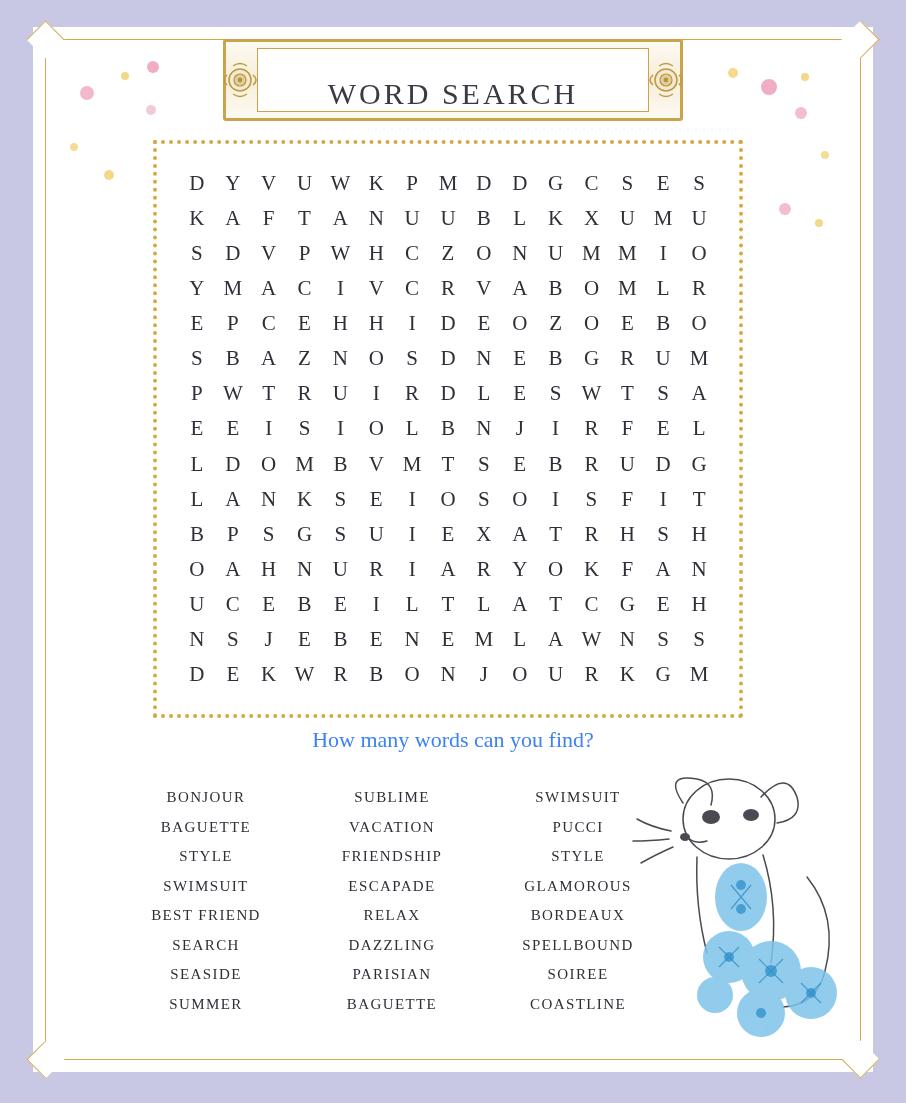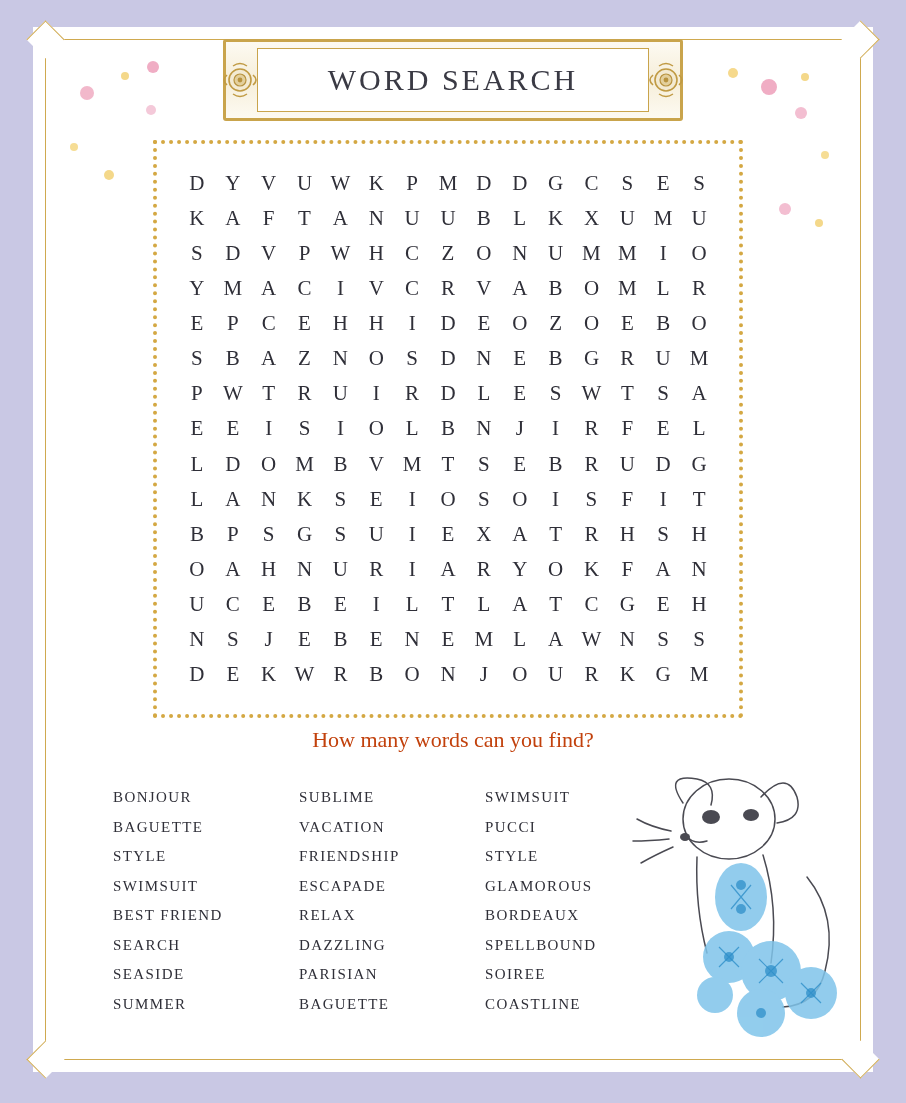--- a/index.html
+++ b/index.html
@@ -66,21 +66,21 @@
     border: 3px solid #c9a44c;
     border-radius: 3px;
     background: linear-gradient(180deg, #fdfaf2 0%, #f6eed9 50%, #fdfaf2 100%);
   }
   .plaque-inner {
     position: absolute;
     left: 34px; top: 9px; right: 34px; bottom: 9px;
     border: 1.5px solid #c9a44c;
     background: #ffffff;
     display: flex;
-    align-items: center;
+    align-items: flex-end;
     justify-content: center;
   }
   .plaque-title {
     font-size: 30px;
     letter-spacing: 3px;
     color: #3a3a44;
     font-family: "Liberation Serif", serif;
   }
   .orn {
     position: absolute;
@@ -120,33 +120,34 @@
     line-height: 1;
   }
 
   .prompt {
     position: absolute;
     left: 0;
     top: 700px;
     width: 100%;
     text-align: center;
     font-size: 22px;
-    color: #c2410c;
+    color: #3b82f6;
   }
 
   .words {
     position: absolute;
     left: 80px;
     top: 762px;
     width: 560px;
     display: flex;
     justify-content: flex-start;
   }
   .word-col {
     width: 186px;
+    text-align: center;
   }
   .word {
     font-size: 15px;
     letter-spacing: 1.4px;
     color: #2f2f38;
     margin-bottom: 12.5px;
     font-family: "Liberation Serif", serif;
   }
 
   .mouse {

